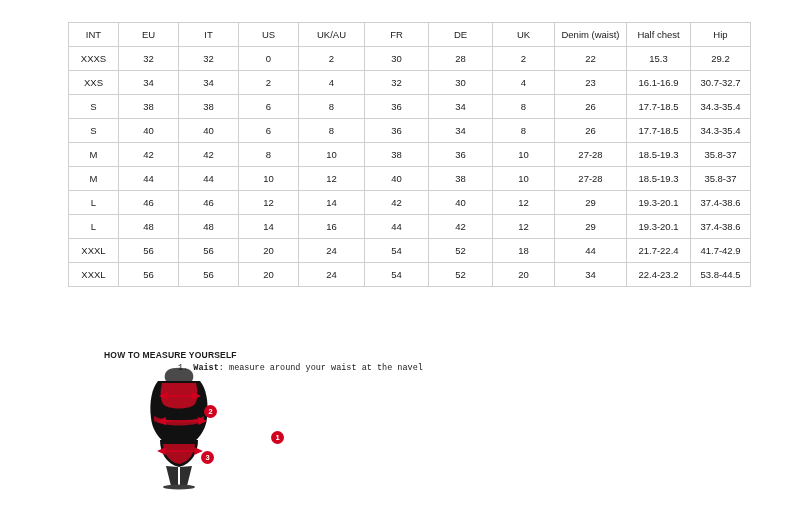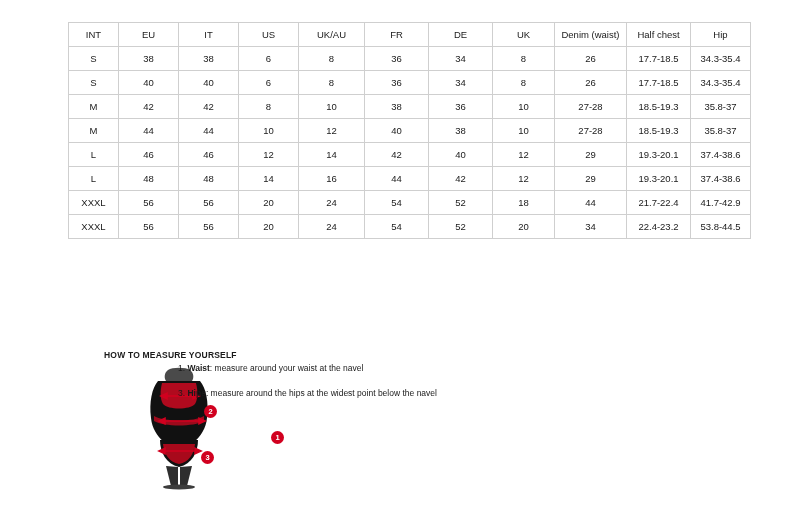--- a/index.html
+++ b/index.html
@@ -83,20 +83,21 @@
     left: 48px;
     top: 4px;
     width: 130px;
     height: 124px;
   }
   .notes {
     position: absolute;
     left: 110px;
     top: 0px;
     width: 540px;
+    font-family: Liberation Mono, monospace;
   }
   .note {
     font-size: 8.5px;
     line-height: 12px;
     color: #1a1a1a;
     margin-bottom: 13px;
     white-space: nowrap;
   }
   .note b { font-weight: bold; }
 
@@ -147,20 +148,46 @@
           <th>FR</th>
           <th>DE</th>
           <th>UK</th>
           <th>Denim (waist)</th>
           <th>Half chest</th>
           <th>Hip</th>
         </tr>
       </thead>
       <tbody>
         <tr>
+          <td>XXXS</td>
+          <td>32</td>
+          <td>32</td>
+          <td>0</td>
+          <td>2</td>
+          <td>30</td>
+          <td>28</td>
+          <td>2</td>
+          <td>22</td>
+          <td>15.3</td>
+          <td>29.2</td>
+        </tr>
+        <tr>
+          <td>XXS</td>
+          <td>34</td>
+          <td>34</td>
+          <td>2</td>
+          <td>4</td>
+          <td>32</td>
+          <td>30</td>
+          <td>4</td>
+          <td>23</td>
+          <td>16.1-16.9</td>
+          <td>30.7-32.7</td>
+        </tr>
+        <tr>
           <td>S</td>
           <td>38</td>
           <td>38</td>
           <td>6</td>
           <td>8</td>
           <td>36</td>
           <td>34</td>
           <td>8</td>
           <td>26</td>
           <td>17.7-18.5</td>
@@ -301,20 +328,16 @@
       <div class="marker m1">1</div>
       <div class="marker m2">2</div>
       <div class="marker m3">3</div>
     </div>
 
     <div class="notes">
       <div class="note">
         <span>1.</span>
         <b>Waist</b><span>: measure around your waist at the navel</span>
       </div>
-      <div class="note">
-        <span>3.</span>
-        <b>Hips</b><span>: measure around the hips at the widest point below the navel</span>
-      </div>
     </div>
 
   </div>
 </div>
 
 </body></html>

